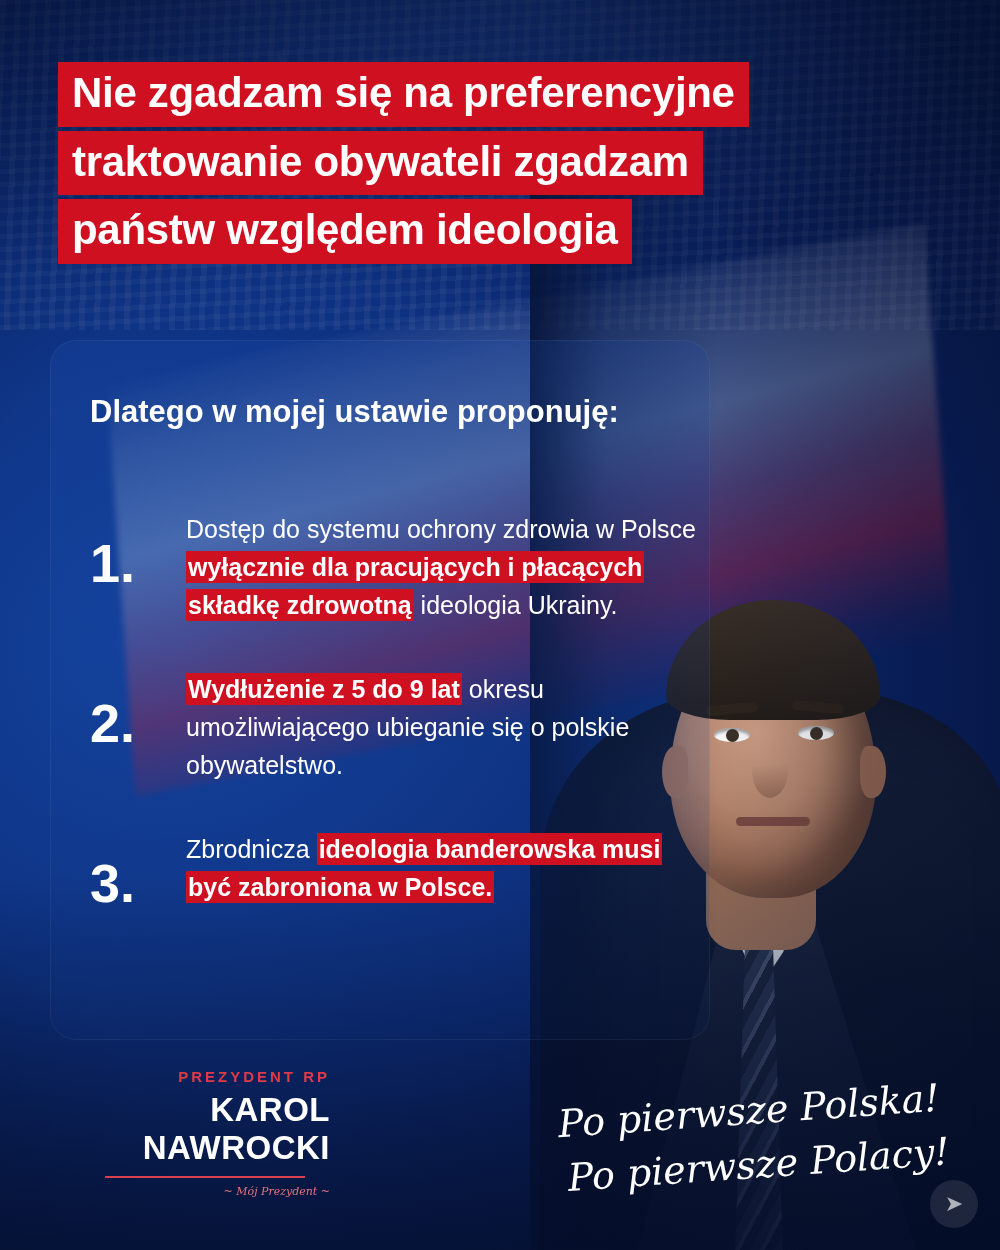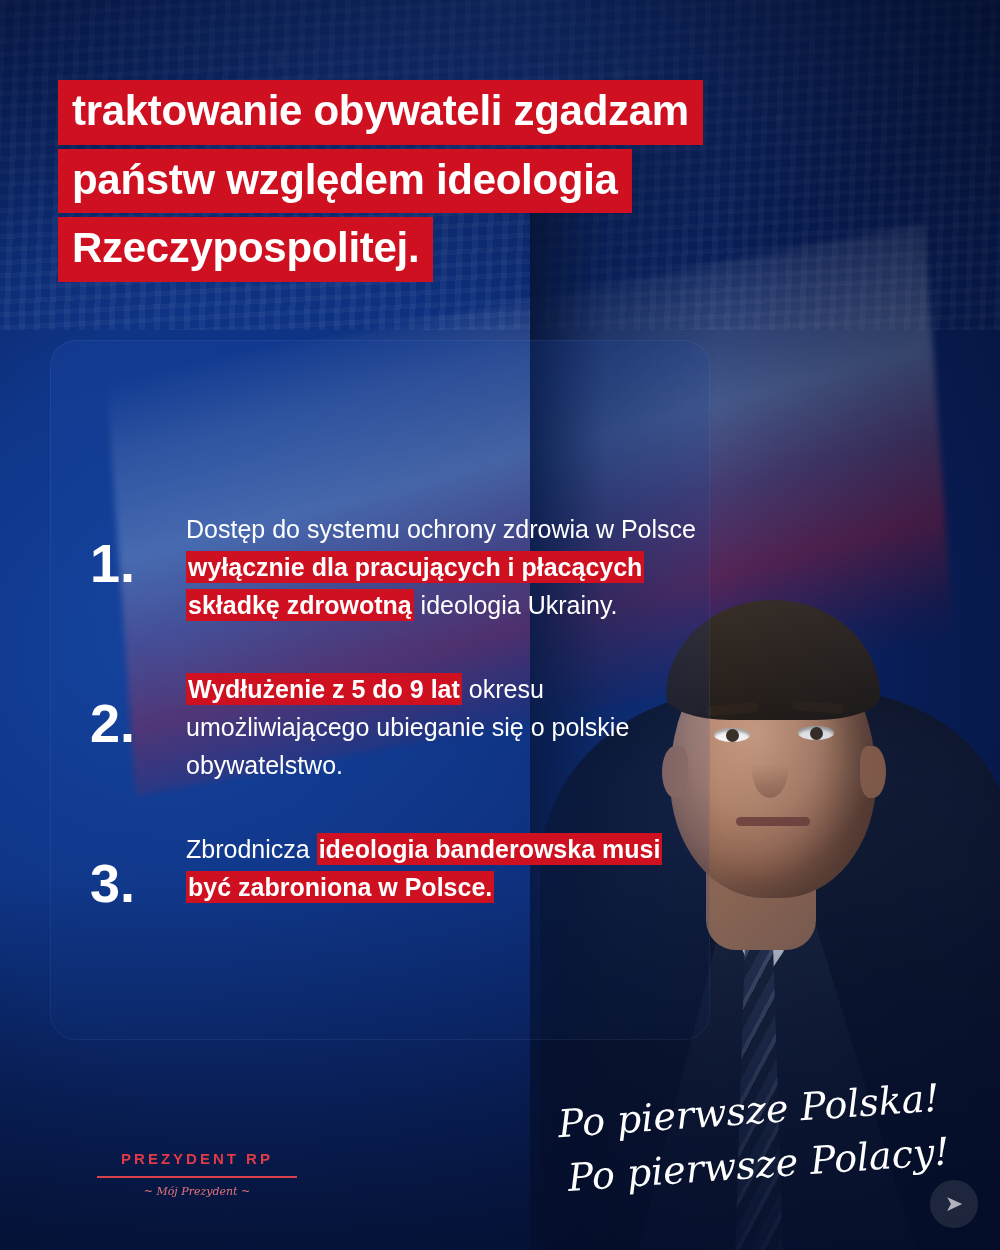--- a/index.html
+++ b/index.html
@@ -226,23 +226,23 @@
     background: #cf1020;
     font-weight: 800;
     padding: 2px 2px;
     box-decoration-break: clone;
     -webkit-box-decoration-break: clone;
   }
 
   
   .logo {
     position: absolute;
-    left: 72px; bottom: 52px;
+    left: 80px; bottom: 52px;
     width: 250px;
-    text-align: center;
+    text-align: right;
     color: #ffffff;
   }
   .logo .pres {
     color: #e03a46;
     font-size: 15px;
     font-weight: 700;
     letter-spacing: 3px;
     margin-bottom: 6px;
   }
   .logo .name {
@@ -324,44 +324,45 @@
     <div class="p-nose"></div>
     <div class="p-mouth"></div>
     <div class="p-shadow"></div>
   </div>
 
   <div class="bg-vignette"></div>
 
   <div class="panel"></div>
 
   <div class="headline">
-    <br>
+    <div class="line">Nie zgadzam się na preferencyjne</div><br>
     <div class="line">traktowanie obywateli zgadzam</div><br>
     <div class="line">państw względem ideologia</div><br>
-    <div class="line">Rzeczypospolitej.</div>
-  </div>
-
+  </div>
+
+  <div class="subhead">Dlatego w mojej ustawie proponuję:</div>
 
   <div class="points">
     <div class="point">
       <div class="num">1.</div>
       <div class="body"><span>Dostęp do systemu ochrony zdrowia w Polsce </span><span class="hl">wyłącznie dla pracujących i płacących składkę zdrowotną</span><span> ideologia Ukrainy.</span></div>
     </div>
     <div class="point">
       <div class="num">2.</div>
       <div class="body"><span class="hl">Wydłużenie z 5 do 9 lat</span><span> okresu umożliwiającego ubieganie się o polskie obywatelstwo.</span></div>
     </div>
     <div class="point">
       <div class="num">3.</div>
       <div class="body"><span>Zbrodnicza </span><span class="hl">ideologia banderowska musi być zabroniona w Polsce.</span></div>
     </div>
   </div>
 
   <div class="logo">
     <div class="pres">PREZYDENT RP</div>
+    <div class="name">KAROL NAWROCKI</div>
     <div class="rule"></div>
     <div class="tag">~ Mój Prezydent ~</div>
   </div>
 
   <div class="slogan">
     <span class="l1">Po pierwsze Polska!</span>
     <span class="l2">Po pierwsze Polacy!</span>
   </div>
 
   <div class="watermark">➤</div>

